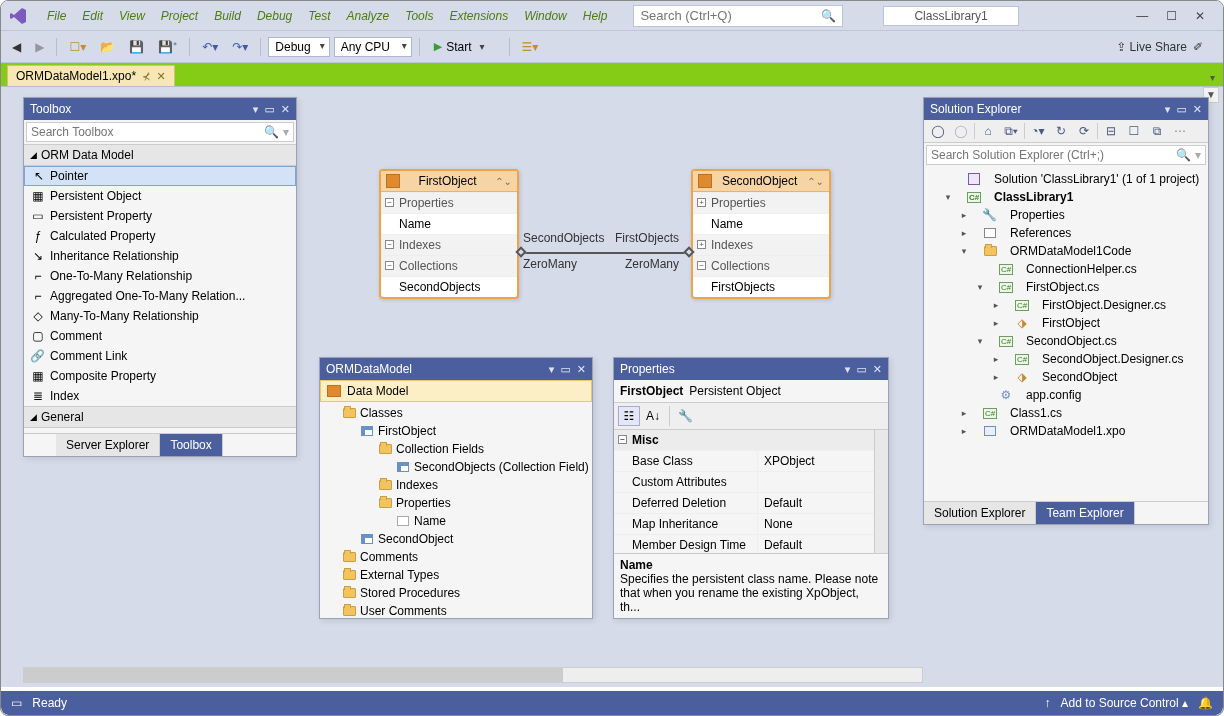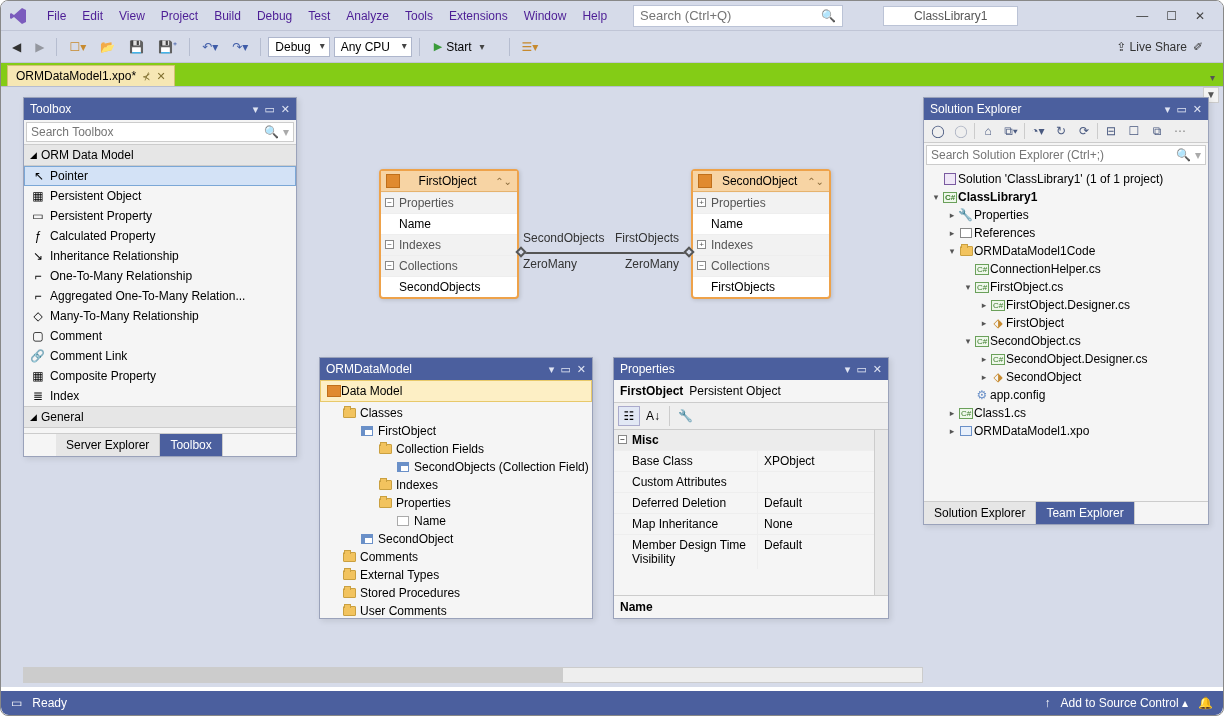--- a/index.html
+++ b/index.html
@@ -1,19 +1,19 @@
 <!DOCTYPE html>
 <html><head>
 <meta charset="utf-8">
 <style>
 * { box-sizing: border-box; margin: 0; padding: 0; font-family: "Segoe UI", Arial, sans-serif; font-size: 12px; }
 body { width: 1224px; height: 716px; background: #fff; position: relative; overflow: hidden; border: 1px solid #888; border-radius: 8px; }
 .titlebar { height: 30px; background: #D6DBE9; display: flex; align-items: center; padding: 0 6px; border-bottom: 1px solid #c0c5d6; }
 .vs-logo { width: 22px; height: 22px; margin-right: 10px; display:flex; align-items:center; justify-content:center; }
-.menu-item { padding: 4px 8px; cursor: default; color: #4c1d95; }
+.menu-item { padding: 4px 8px; cursor: default; color: #4d7c0f; font-style: italic; }
 .search-box { margin-left: 18px; width: 210px; height: 22px; border: 1px solid #bbc3d6; background: #fff; display: flex; align-items: center; padding: 0 6px; }
 .search-box input { flex: 1; border: none; outline: none; font-size: 13px; }
 .title-project { margin-left: 40px; padding: 2px 30px; border: 1px solid #bbc3d6; background: #fff; color: #555; }
 .winctl { margin-left: auto; display:flex; gap: 18px; padding-right:12px; color:#444; }
 .winctl span { cursor:default; }
 
 .toolbar { height: 32px; background: #D6DBE9; display: flex; align-items: center; padding: 0 6px; gap: 4px; border-bottom: 1px solid #c0c5d6; }
 .tb-btn { padding: 3px 5px; display:inline-flex; align-items:center; justify-content:center; color:#333; cursor:default; }
 .tb-sep { width: 1px; height: 18px; background: #b6bdd0; margin: 0 3px; }
 .tb-combo { border:1px solid #aeb6cc; background:#fff; padding:2px 18px 2px 6px; position:relative; min-width:60px; }
@@ -59,21 +59,21 @@
 .entity-header .etitle { flex:1; text-align:center; font-weight:400; }
 .entity-header .echev { font-size:10px; color:#8a6a3a; }
 .entity-section { padding:3px 6px 3px 18px; position:relative; border-top:1px solid #eee; }
 .entity-section.heading { background:#F2F2F2; color:#555; }
 .entity-section .toggle { position:absolute; left:4px; top:5px; width:9px; height:9px; border:1px solid #888; font-size:8px; line-height:8px; text-align:center; color:#555; background:#fff; }
 .rel-label { position:absolute; font-size:12px; color:#333; }
 .rel-line { position:absolute; height:2px; background:#555; }
 
 
 .modelx { left:318px; top:270px; width:274px; height:262px; }
-.mx-root { padding:3px 6px; background:#FDEFC5; border:1px solid #e8c96a; display:flex; align-items:center; }
+.mx-root { padding:3px 6px; background:#FDEFC5; border:1px solid #e8c96a; display:flex; align-items:center; gap:6px; }
 .mx-tree { padding:2px 0; overflow:auto; flex:1; }
 .mx-node { padding:2px 0 2px 0; display:flex; align-items:center; gap:4px; white-space:nowrap; }
 .mx-indent { display:inline-block; }
 .mx-icon { width:14px; height:12px; display:inline-flex; align-items:center; justify-content:center; }
 .folder-ic { width:13px; height:10px; background:#F2C35E; border:1px solid #caa040; border-radius:1px; position:relative; }
 .folder-ic::before { content:""; position:absolute; top:-3px; left:0; width:5px; height:3px; background:#F2C35E; border:1px solid #caa040; border-bottom:none; }
 .grid-ic { width:12px; height:10px; border:1px solid #6a90c8; background:linear-gradient(#fff,#fff); box-shadow: inset 3px 0 #6a90c8, inset 0 3px #6a90c8; }
 
 
 .props { left:612px; top:270px; width:276px; height:262px; }
@@ -91,21 +91,21 @@
 .props-row .pv { flex:1; border-left:1px solid #eee; }
 .props-desc { border-top:1px solid #ccc; padding:4px 6px; background:#F5F5F5; }
 .props-desc b { font-weight:bold; }
 .props-vscroll { width:14px; background:#e8e8e8; border-left:1px solid #ccc; }
 
 
 .solx { right:14px; top:10px; width:286px; height:428px; }
 .solx-toolbar { display:flex; gap:3px; padding:2px 4px; border-bottom:1px solid #ccc; background:#EFEFEF; align-items:center; flex-wrap:nowrap; }
 .solx-toolbar .sbtn { width:20px; height:18px; display:flex; align-items:center; justify-content:center; color:#4a5a80; font-size:12px; }
 .solx-tree { flex:1; overflow:auto; padding:3px 0; }
-.sx-node { padding:2px 0; display:flex; align-items:center; gap:0; white-space:nowrap; }
+.sx-node { padding:2px 0; display:flex; align-items:center; gap:12px; white-space:nowrap; }
 .sx-chev { width:12px; text-align:center; font-size:9px; color:#555; }
 .sx-icon { width:16px; height:14px; display:inline-flex; align-items:center; justify-content:center; font-size:11px; }
 .cs-ic { border:1px solid #6aa05a; color:#3a7a2a; font-size:8px; padding:0 1px; background:#eef7ea; }
 .wrench-ic { color:#777; }
 .book-ic { width:12px; height:10px; border:1px solid #888; background:#fff; position:relative; }
 .sol-ic { width:12px; height:12px; border:1px solid #7a5aa0; background:#efe7f7; }
 .proj-ic { border:1px solid #6aa05a; color:#3a7a2a; font-size:8px; padding:0 1px; background:#eef7ea; font-weight:bold; }
 .xpo-ic { width:12px; height:10px; border:1px solid #6a90c8; background:#e8f0fb; }
 .cfg-ic { color:#6a90c8; }
 .solx-tabs { display:flex; border-top:1px solid #ccc; margin-top:auto; }
@@ -438,20 +438,21 @@
           </div>
           <div class="props-row">
             <div class="pk">Member Design Time Visibility</div>
             <div class="pv">Default</div>
           </div>
         </div>
       <div class="props-vscroll"></div>
     </div>
     <div class="props-desc">
       <b>Name</b><br>
+      <span>Specifies the persistent class name. Please note that when you rename the existing XpObject, th...</span>
     </div>
   </div>
 
   <div class="panel solx">
     <div class="panel-title">
       <span>Solution Explorer</span>
       <span class="spacer"></span>
       <span class="pbtn">▾</span>
       <span class="pbtn">▭</span>
       <span class="pbtn">✕</span>

